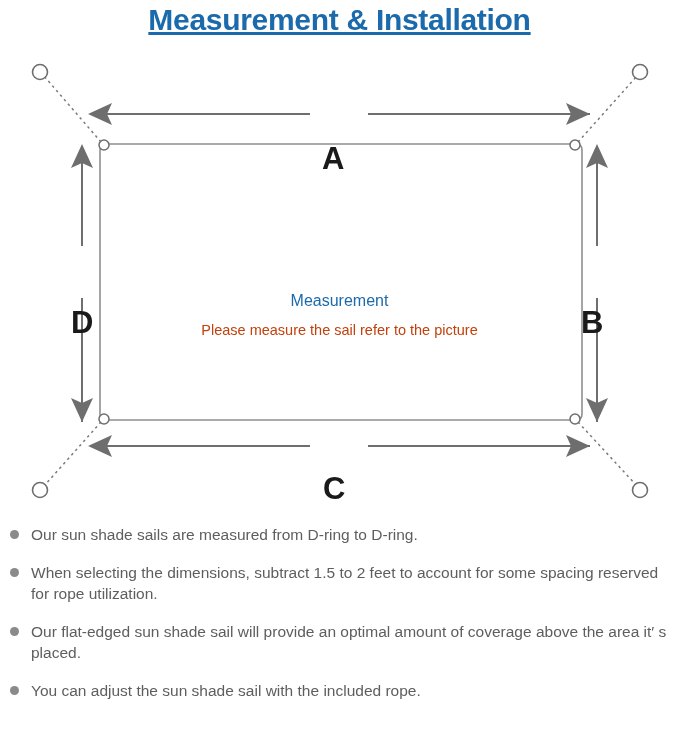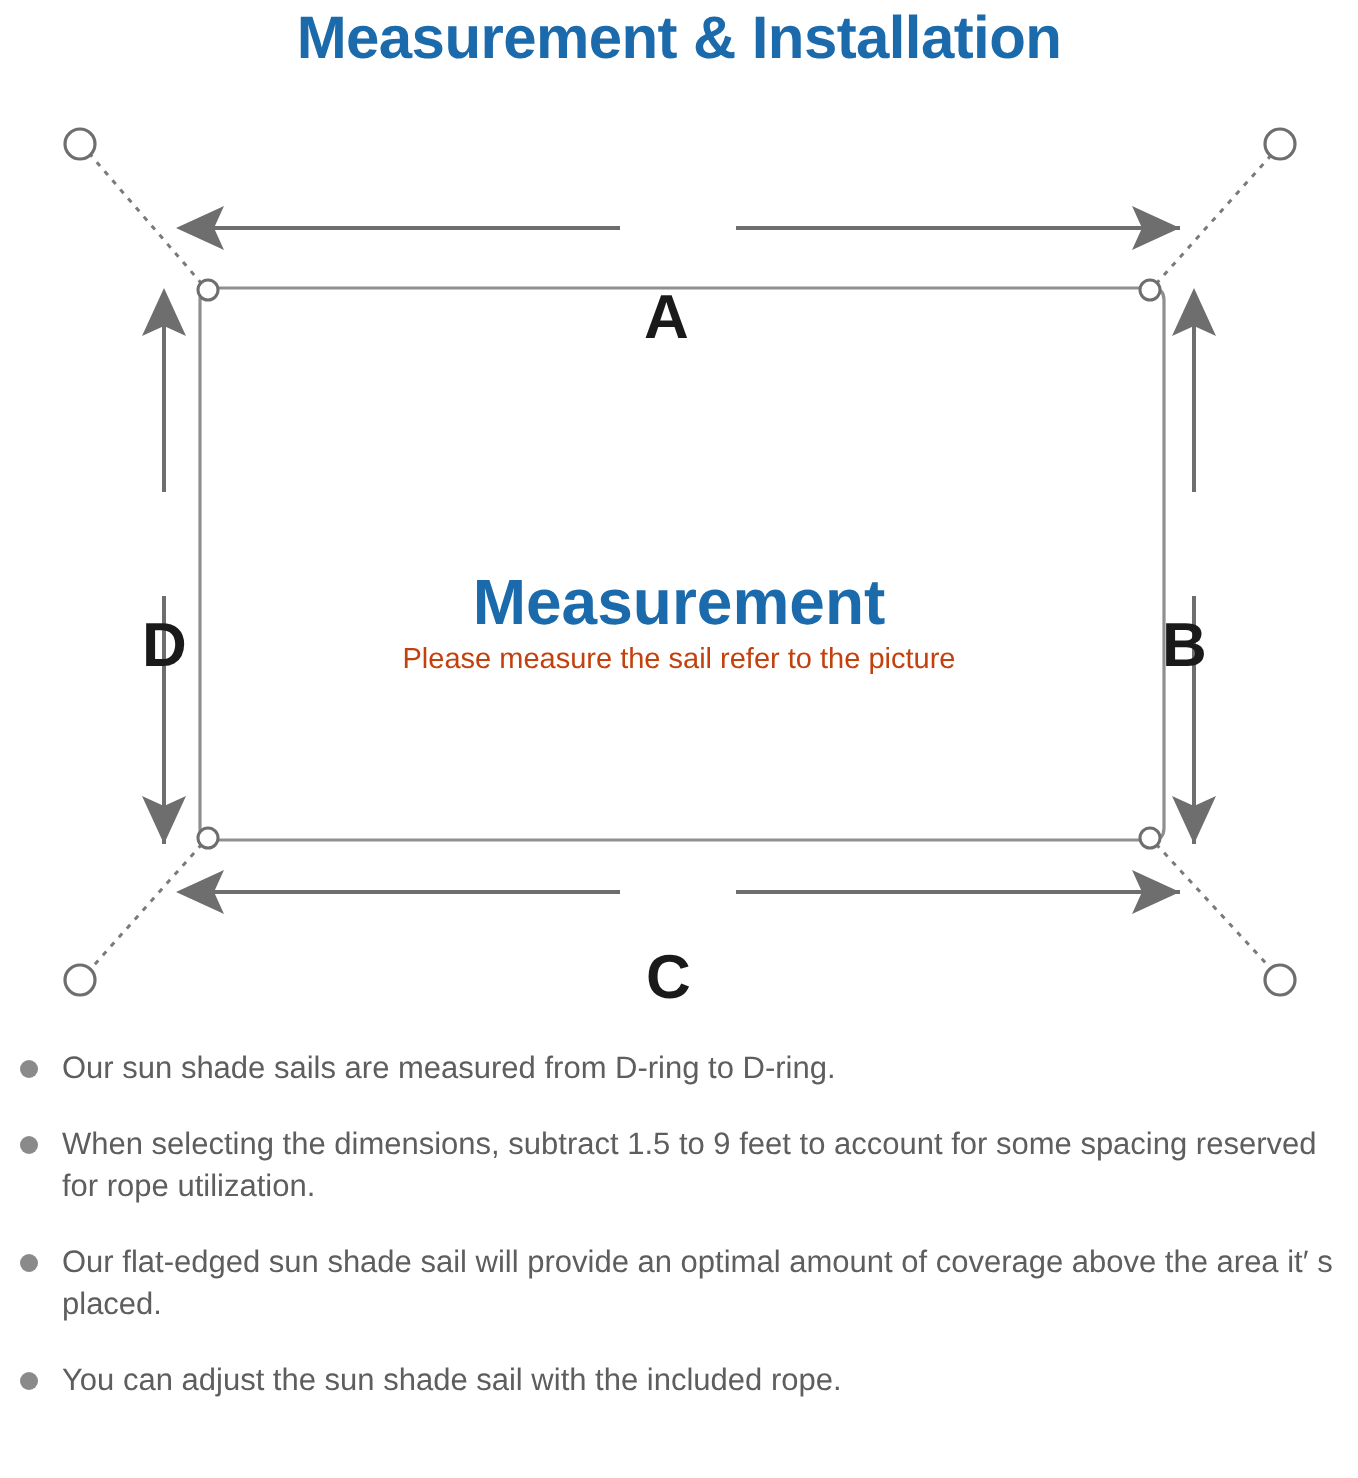--- a/index.html
+++ b/index.html
@@ -19,20 +19,21 @@
     position: absolute;
     top: 2px;
     left: 0;
     width: 679px;
     text-align: center;
     font-size: 30px;
     font-weight: bold;
     color: #1b6aab;
     letter-spacing: -0.3px;
     line-height: 36px;
+    text-decoration: underline;
   }
   #diagram {
     position: absolute;
     top: 46px;
     left: 0;
     width: 679px;
     height: 470px;
   }
   #diagram svg { display: block; }
 
@@ -50,22 +51,22 @@
   #letter-b { left: 581px; top: 261px; }
 
   #measurement-block {
     position: absolute;
     left: 0;
     top: 240px;
     width: 679px;
     text-align: center;
   }
   #measurement-heading {
-    font-size: 32px;
-    font-weight: bold;
+    font-size: 16px;
+    font-weight: normal;
     color: #1b6aab;
     line-height: 30px;
   }
   #measurement-sub {
     margin-top: 5px;
     font-size: 14.5px;
     color: #c2410c;
     line-height: 19px;
   }
 
@@ -167,21 +168,21 @@
   </div>
 </div>
 
 <div id="notes">
   <div class="note-item">
     <span class="note-bullet"></span>
     <span>Our sun shade sails are measured from D-ring to D-ring.</span>
   </div>
   <div class="note-item">
     <span class="note-bullet"></span>
-    <span>When selecting the dimensions, subtract 1.5 to 9 feet to account for some spacing reserved for rope utilization.</span>
+    <span>When selecting the dimensions, subtract 1.5 to 2 feet to account for some spacing reserved for rope utilization.</span>
   </div>
   <div class="note-item">
     <span class="note-bullet"></span>
     <span>Our flat-edged sun shade sail will provide an optimal amount of coverage above the area it′ s placed.</span>
   </div>
   <div class="note-item">
     <span class="note-bullet"></span>
     <span>You can adjust the sun shade sail with the included rope.</span>
   </div>
 </div>

